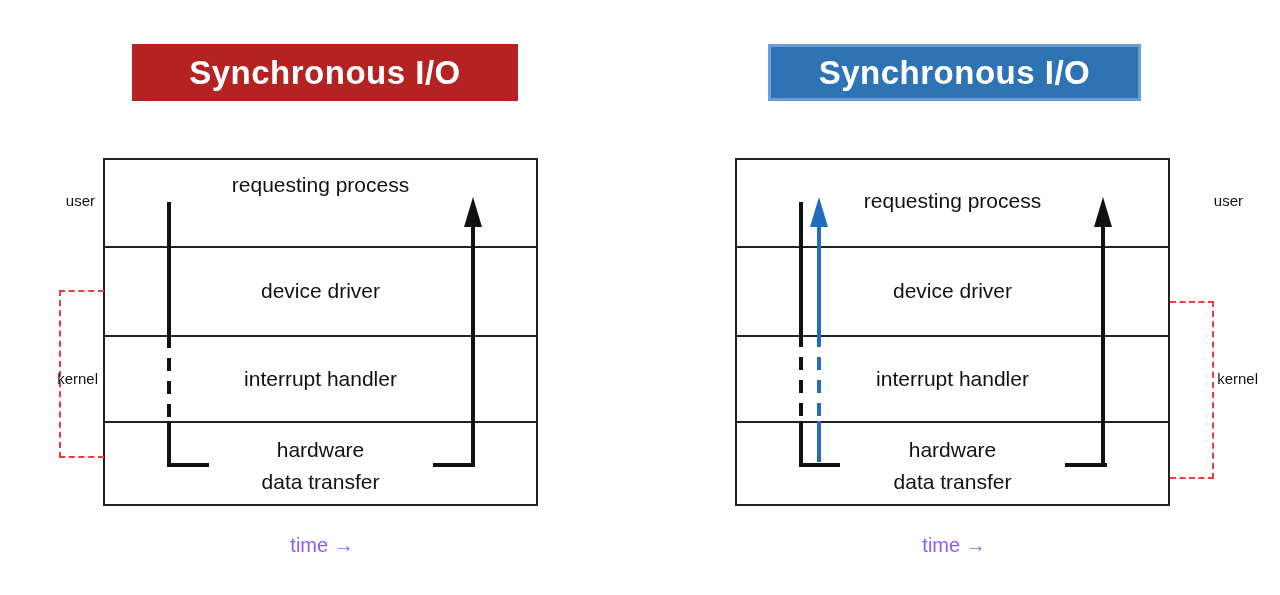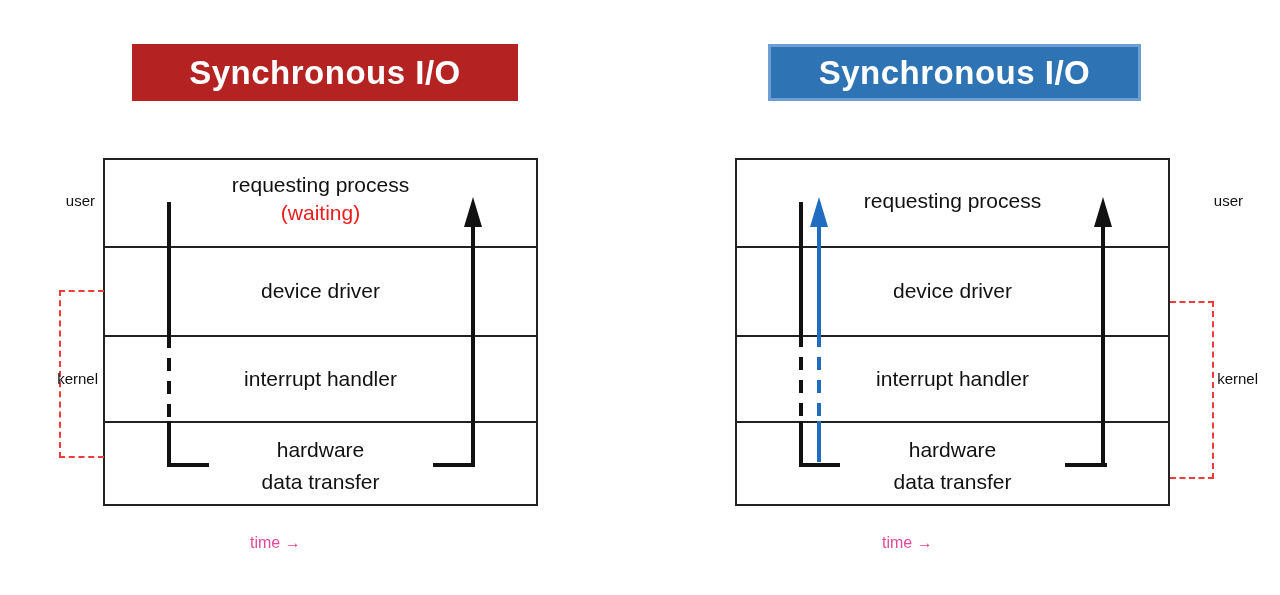--- a/index.html
+++ b/index.html
@@ -22,21 +22,21 @@
   .divider{position:absolute;left:0;width:100%;height:2px;background:#222;}
   .div1{top:86px}.div2{top:175px}.div3{top:261px}
 
   
   .rowlabel{position:absolute;text-align:center;font-size:21px;color:#111;
             line-height:28px;}
   .note{color:#ee1c1c;}
 
   
   .sidelabel{position:absolute;font-size:15px;color:#111;text-align:right;}
-  .timelabel{position:absolute;font-size:16px;color:#ec4899;width:144px;top:534px;}
+  .timelabel{position:absolute;font-size:20px;color:#8b5cf6;text-align:center;width:144px;top:534px;}
 
   
   .seg{position:absolute;background:#111;}
   .seg.blue{background:#1f6cc0;}
 
   
   .vdash{position:absolute;width:4px;
          background:repeating-linear-gradient(to bottom,#111 0px,#111 13px,transparent 13px,transparent 23px);}
   .vdash.blue{background:repeating-linear-gradient(to bottom,#1f6cc0 0px,#1f6cc0 13px,transparent 13px,transparent 23px);}
 
@@ -63,21 +63,20 @@
   </div>
 
   <div class="iobox leftbox">
     <div class="divider div1"></div>
     <div class="divider div2"></div>
     <div class="divider div3"></div>
   </div>
 
   <div class="rowlabel" style="left:103px;width:435px;top:171px;">
     <div>requesting process</div>
-    <div class="note">(waiting)</div>
   </div>
   <div class="rowlabel" style="left:103px;width:435px;top:277px;">
     <span>device driver</span>
   </div>
   <div class="rowlabel" style="left:103px;width:435px;top:365px;">
     <span>interrupt handler</span>
   </div>
   <div class="rowlabel" style="left:103px;width:435px;top:434px;line-height:32px;">
     <div>hardware</div>
     <div>data transfer</div>

